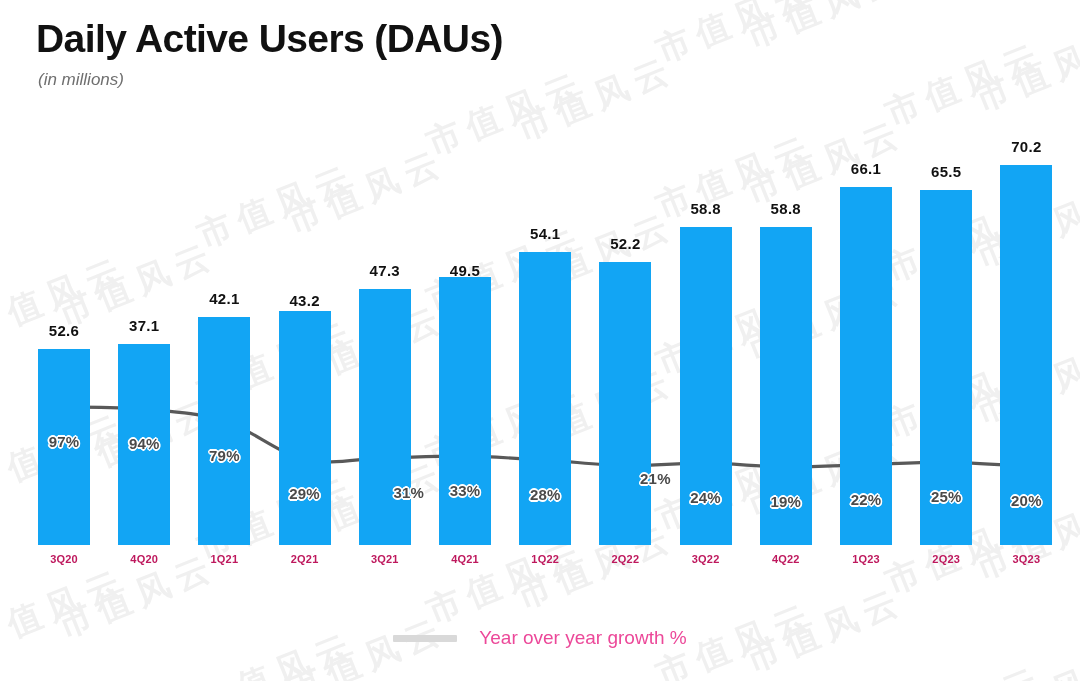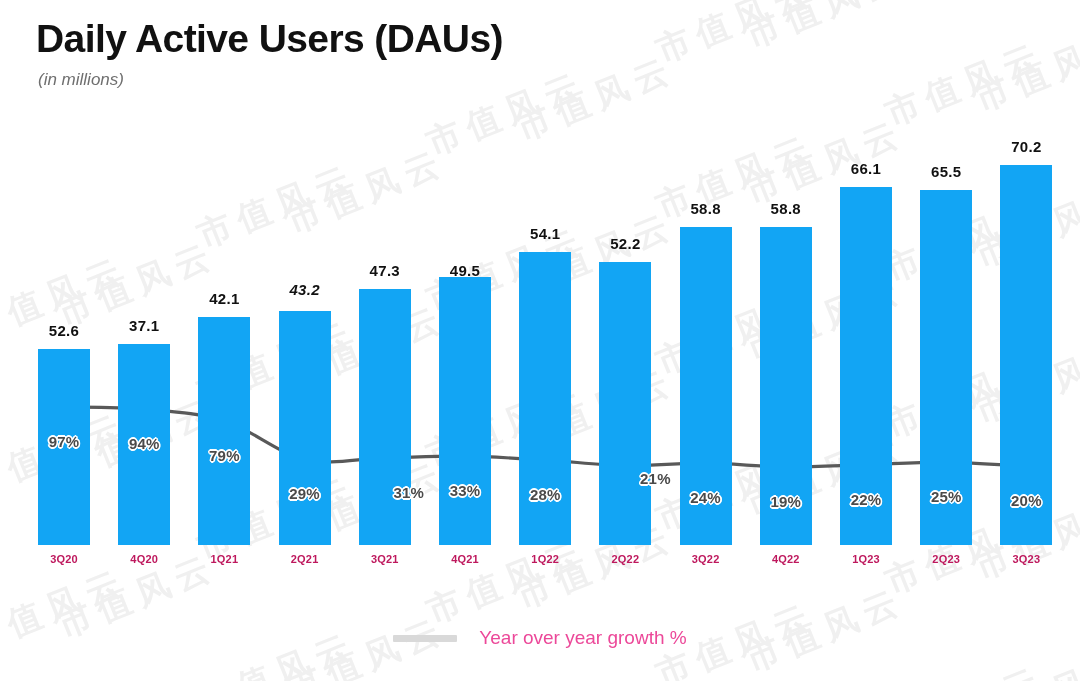--- a/index.html
+++ b/index.html
@@ -175,21 +175,21 @@
       <div class="cat-label" style="left: 24px; top: 553px;">3Q20</div>
       <div class="bar" style="left: 118.2px; top: 344.103px; height: 200.897px; background: rgb(18, 165, 244);"></div>
       <div class="bar-value" style="left: 104.2px; top: 317.103px;">37.1</div>
       <div class="bar-pct" style="left: 118.2px; top: 435.308px;">94%</div>
       <div class="cat-label" style="left: 104.2px; top: 553px;">4Q20</div>
       <div class="bar" style="left: 198.4px; top: 317.029px; height: 227.971px; background: rgb(18, 165, 244);"></div>
       <div class="bar-value" style="left: 184.4px; top: 290.029px;">42.1</div>
       <div class="bar-pct" style="left: 198.4px; top: 446.846px;">79%</div>
       <div class="cat-label" style="left: 184.4px; top: 553px;">1Q21</div>
       <div class="bar" style="left: 278.6px; top: 311.072px; height: 233.928px; background: rgb(18, 165, 244);"></div>
-      <div class="bar-value" style="left: 264.6px; top: 281px; font-style: italic;">43.2</div>
+      <div class="bar-value" style="left: 264.6px; top: 292px;">43.2</div>
       <div class="bar-pct" style="left: 278.6px; top: 485.308px;">29%</div>
       <div class="cat-label" style="left: 264.6px; top: 553px;">2Q21</div>
       <div class="bar" style="left: 358.8px; top: 288.87px; height: 256.13px; background: rgb(18, 165, 244);"></div>
       <div class="bar-value" style="left: 344.8px; top: 261.87px;">47.3</div>
       <div class="bar-pct" style="left: 358.8px; top: 483.769px; padding-left: 24px;">31%</div>
       <div class="cat-label" style="left: 344.8px; top: 553px;">3Q21</div>
       <div class="bar" style="left: 439px; top: 276.957px; height: 268.043px; background: rgb(18, 165, 244);"></div>
       <div class="bar-value" style="left: 425px; top: 249.957px; margin-top: 12px;">49.5</div>
       <div class="bar-pct" style="left: 439px; top: 482.231px;">33%</div>
       <div class="cat-label" style="left: 425px; top: 553px;">4Q21</div>

